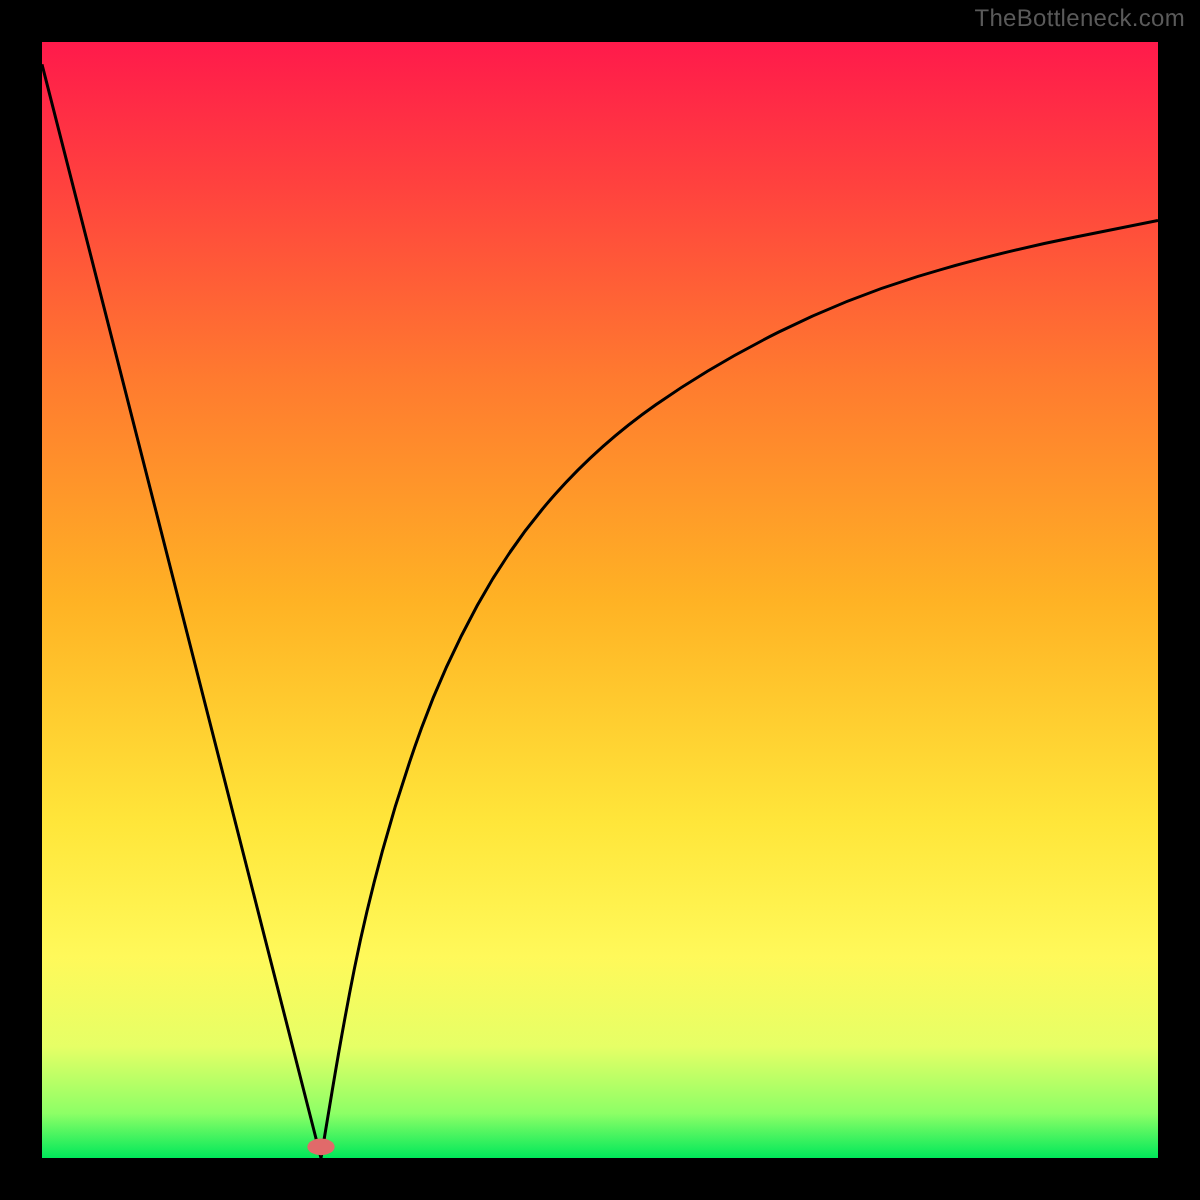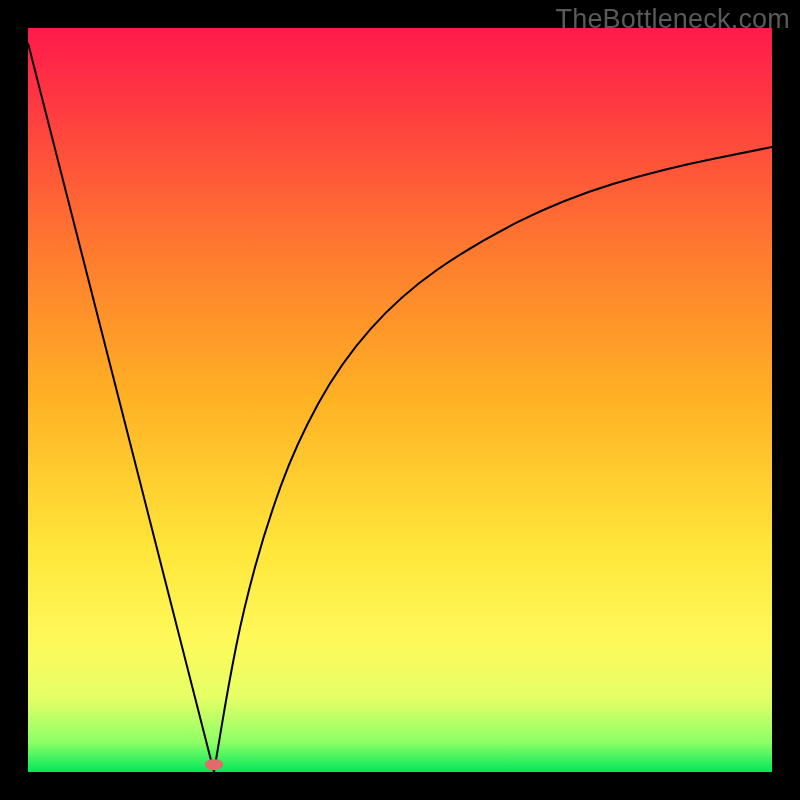--- a/index.html
+++ b/index.html
@@ -21,21 +21,21 @@
     left: 28px;
     top: 28px;
     width: 744px;
     height: 744px;
   }
   .watermark {
     position: absolute;
     top: 4px;
     right: 10px;
     color: #5a5a5a;
-    font-size: 27px;
+    font-size: 16px;
     font-weight: 500;
     letter-spacing: 0.2px;
     user-select: none;
     margin-left: 44px;
   }
 </style>
 </head>
 <body>
 
 <div class="frame">

